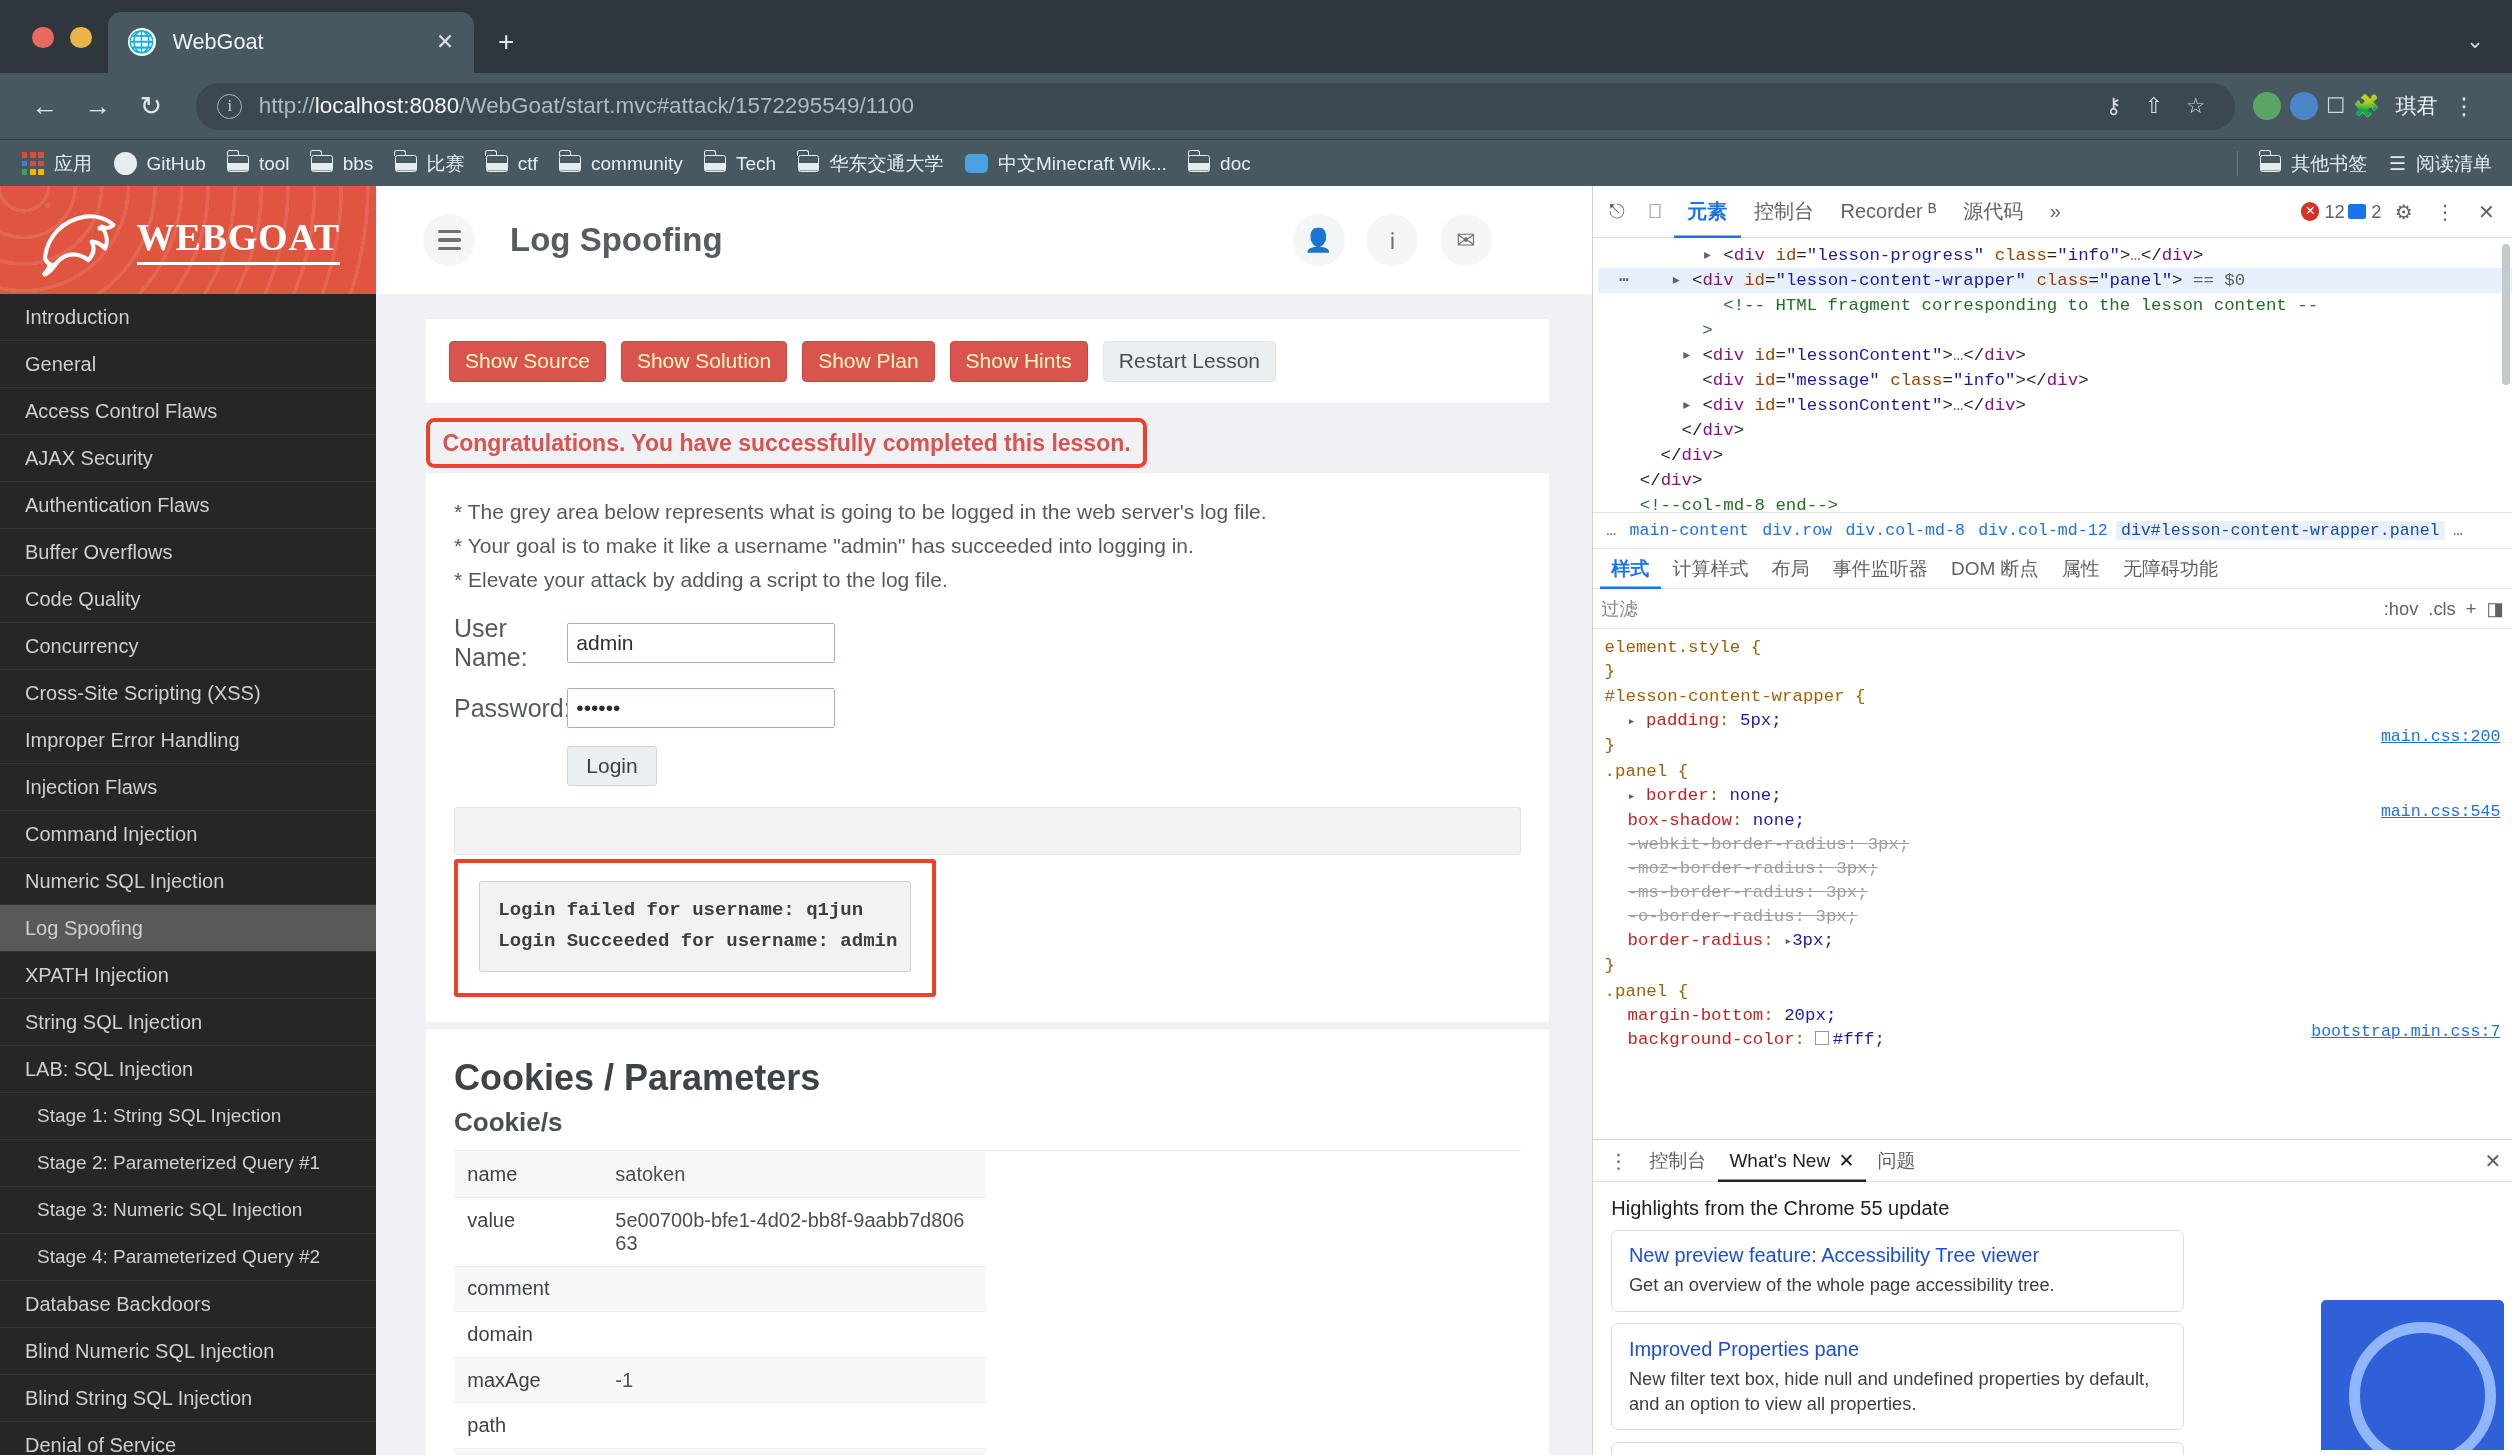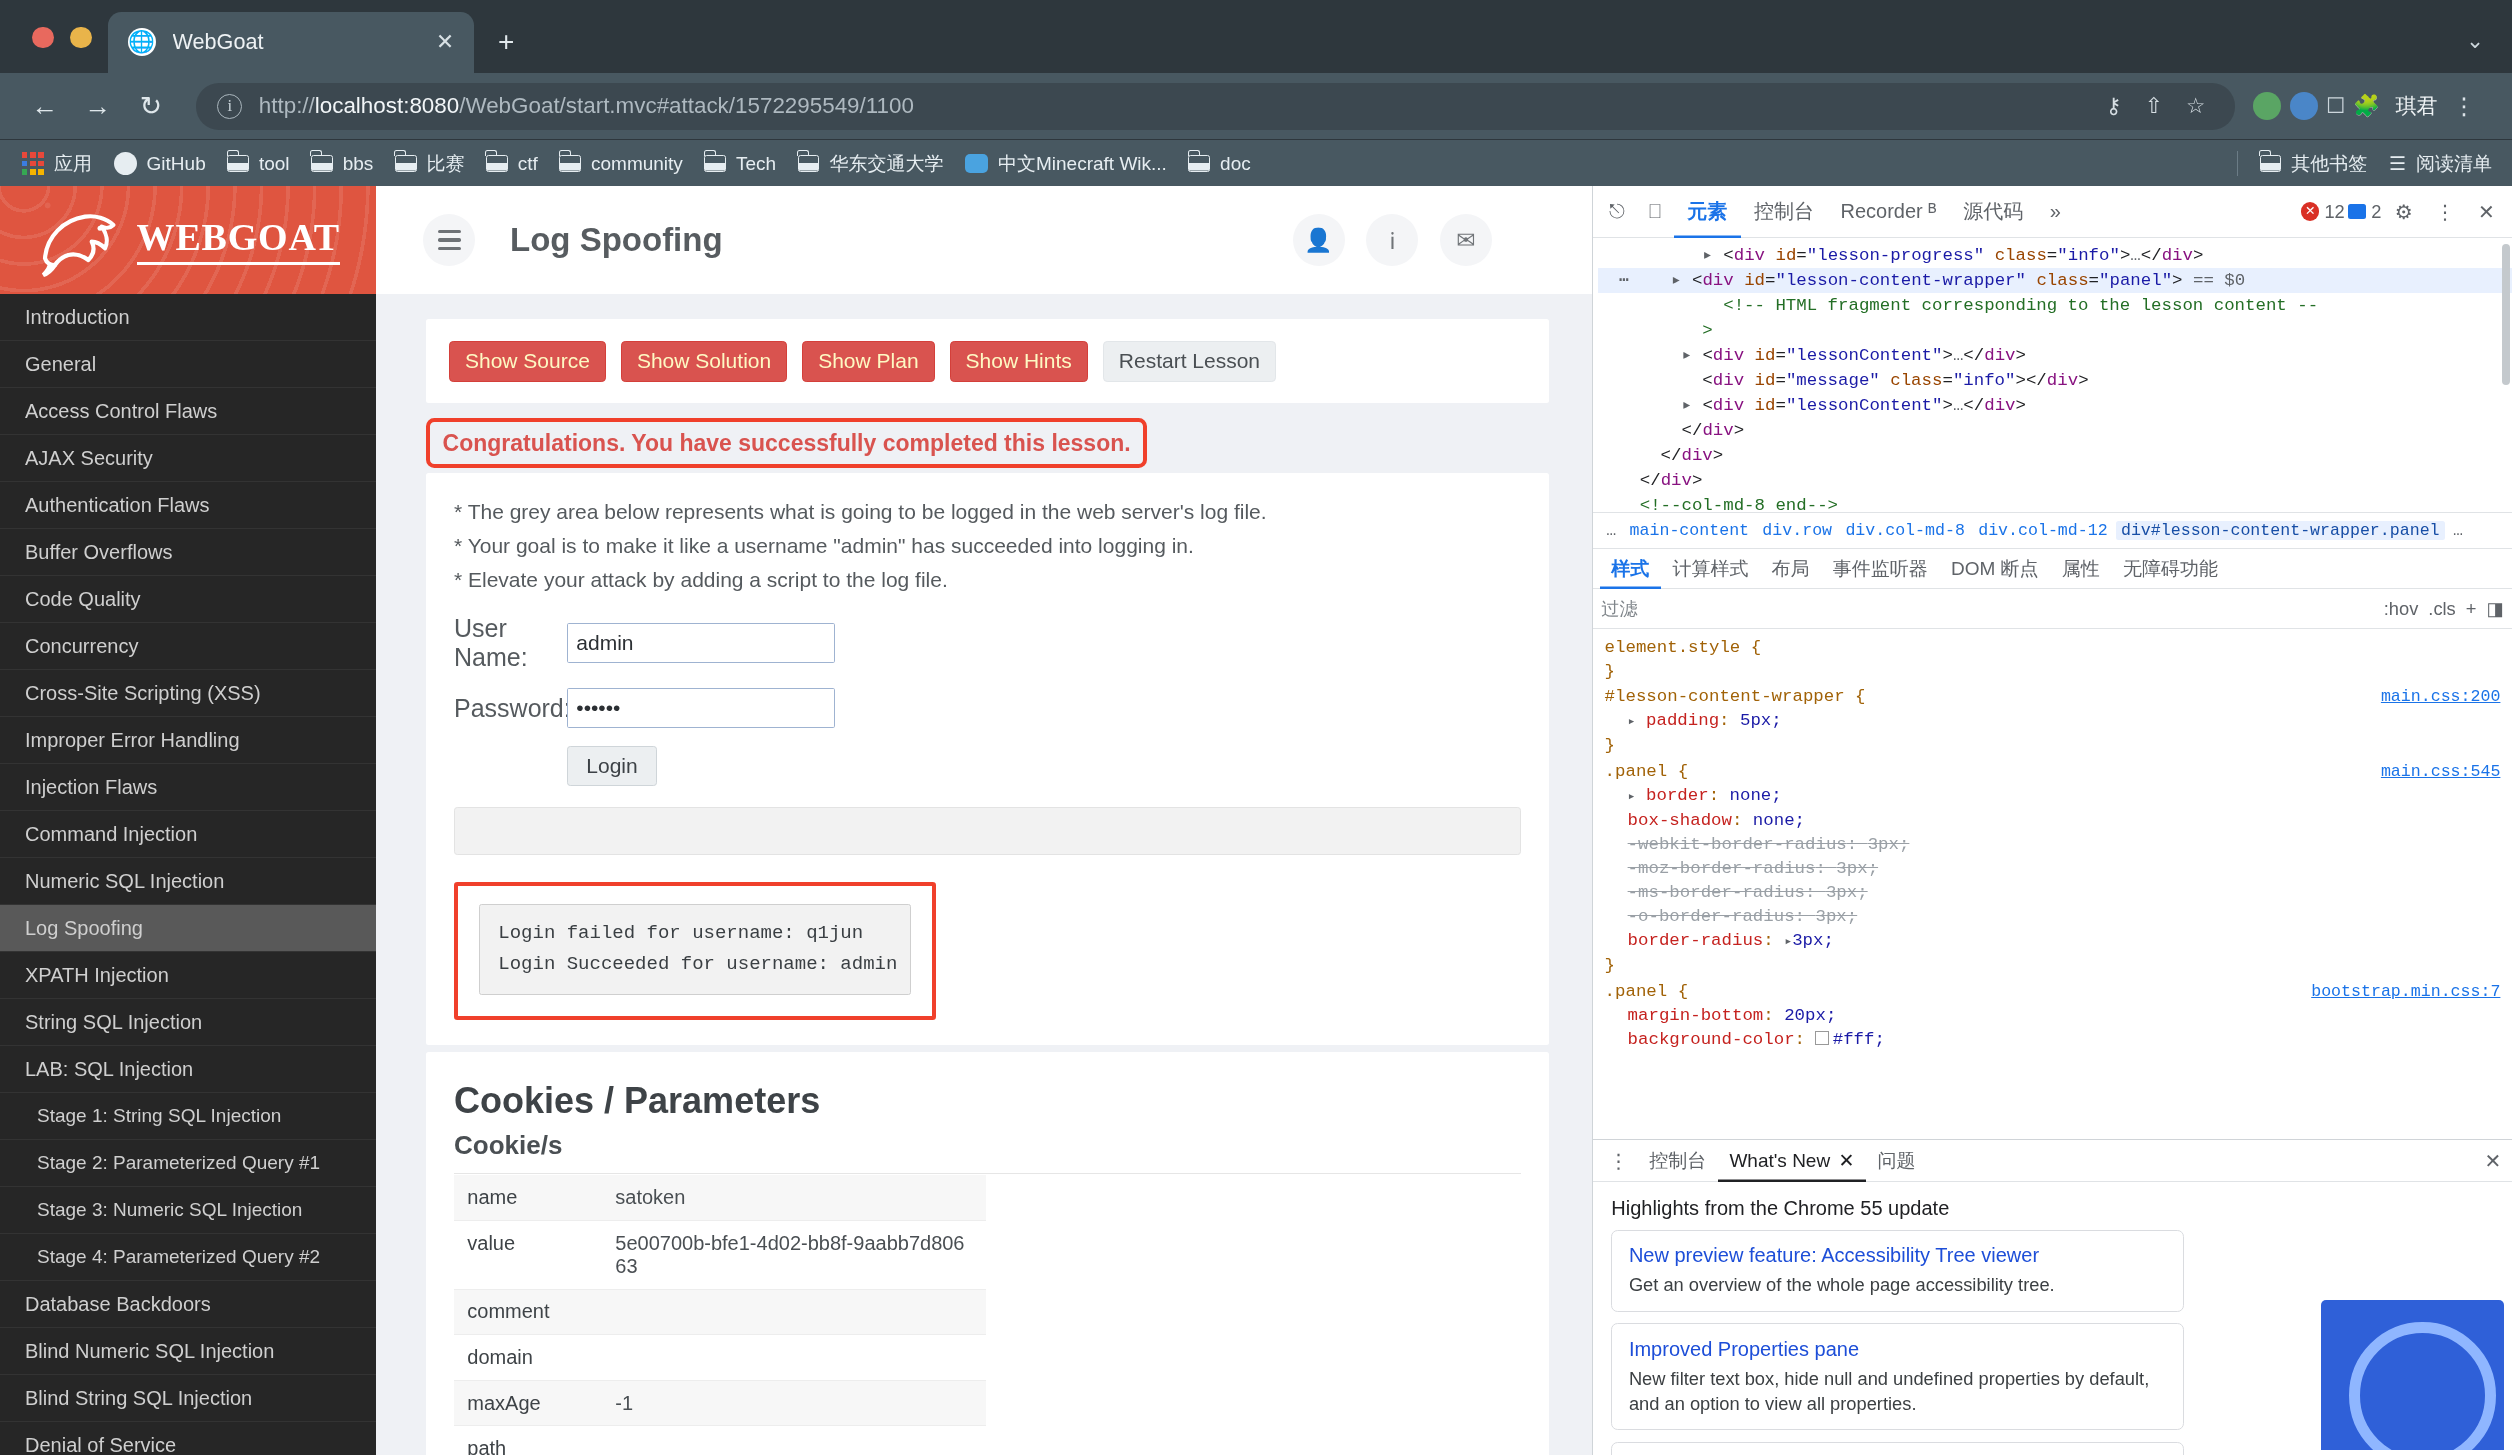--- a/index.html
+++ b/index.html
@@ -182,21 +182,21 @@
   .login-row { margin-top:18.3px; padding-left:113px; }
   .btn-login {
     background:#eceff1; border:0.8px solid #cfd5d9; border-radius:3.3px;
     font-size:21px; color:#3c4146; padding:6.6px 18.3px;
     font-family:"Liberation Sans", sans-serif;
   }
   .grey-strip {
     margin-top:21.6px; height:48px; background:#f2f2f2;
     border:0.8px solid #e3e3e3; border-radius:3.3px;
   }
-  .log-outer { position:relative; display:inline-block; margin-top:27px; padding:21.6px 25px 25px 25px; }
+  .log-outer { position:relative; display:inline-block; margin-top:4px; padding:21.6px 25px 25px 25px;font-weight:bold; }
   .log-outer::after {
     content:""; position:absolute; left:0; top:0; right:0; bottom:0;
     border:4.2px solid #f0402b; border-radius:3.3px; pointer-events:none;
   }
   .log-box {
     background:#f2f2f2; border:0.8px solid #cfcfcf; border-radius:2.5px;
     padding:13.3px 18.3px; width:432px;
   }
   .log-box div {
     font-family:"Liberation Mono", monospace; font-size:19px; color:#3a3f43; line-height:1.65;
@@ -266,21 +266,21 @@
 
   .filterbar { height:40px; display:flex; align-items:center; border-bottom:0.8px solid #e0e3e6; padding:0 8.3px; }
   .filterbar .fbox { flex:1; font-size:18.3px; color:#80868b; }
   .filterbar .fr { display:flex; align-items:center; gap:10px; font-size:18.3px; color:#5f6368; }
 
   .cssbox {
     height:498px; overflow:hidden; padding:6.6px 11.6px;
     font-family:"Liberation Mono", monospace; font-size:17.4px; line-height:24px; color:#202124;
   }
   .rule { position:relative; margin-bottom:1.7px; }
-  .src { position:absolute; right:0; color:#1a73e8; text-decoration:underline; font-size:16.6px; }
+  .src { position:absolute; right:0; color:#1a73e8; text-decoration:underline; font-size:16.6px;margin-top:40px; }
   .prop { color:#c5221f; }
   .val { color:#1a1aa6; }
   .sel2 { color:#a16207; }
   .strike { text-decoration:line-through; color:#9aa0a6; }
   .strike .prop, .strike .val { color:#9aa0a6; }
   .arrow { color:#5f6368; font-size:13.3px; }
   .swatch { display:inline-block; width:14px;height:14px;border:0.8px solid #999; vertical-align:-1.7px; margin-right:3.3px; background:#fff;}
 
   .drawer { position:absolute; left:0; right:0; bottom:0; height:316px; background:#fff; border-top:0.8px solid #d0d4d8; }
   .drawer-tabs { height:42px; display:flex; align-items:center; border-bottom:0.8px solid #e0e3e6; padding-left:6.6px; }

